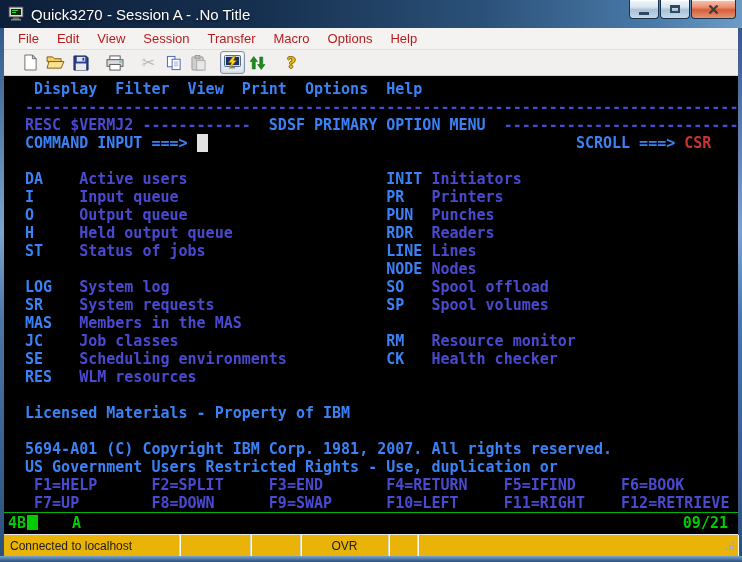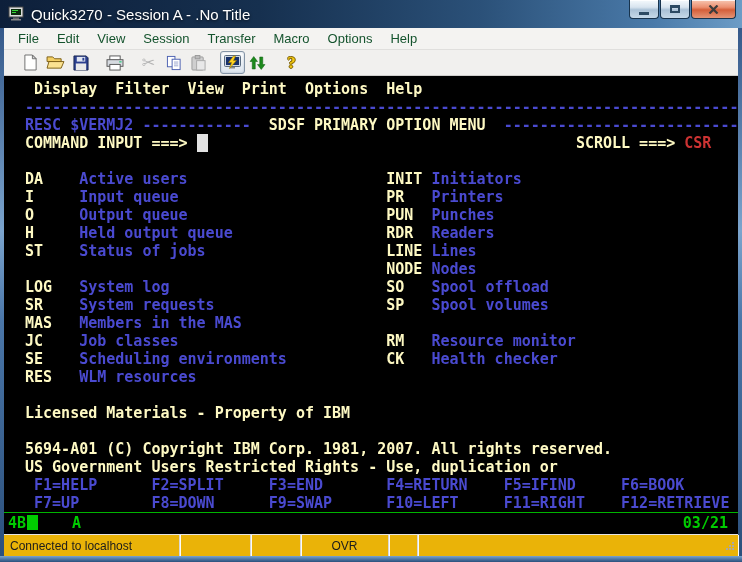--- a/index.html
+++ b/index.html
@@ -30,39 +30,39 @@
   .frame-left { left:0; } .frame-right { right:0; }
   .frame-bottom { position:absolute; left:0; right:0; bottom:0; height:6px;
     background:linear-gradient(180deg,#7ba4cd 0%,#466f9e 60%,#2b4f7b 100%); }
 
   .client { position:absolute; top:28px; left:4px; right:4px; bottom:6px;
     background:#f1f0ee; display:flex; flex-direction:column; }
 
   
   .menubar { height:22px; display:flex; align-items:center; padding-left:5px;
     border-bottom:1px solid #e0dfdd; background:#f4f3f1; }
-  .menu-item { font-size:13px; color:#14532d; padding:16px 9px; white-space:nowrap; }
+  .menu-item { font-size:13px; color:#b91c1c; padding:16px 9px; white-space:nowrap; }
 
   
   .toolbar { height:26px; display:flex; align-items:center; padding-left:14px;
     border-bottom:1px solid #cfcecc; background:#f1f0ee; }
   .tb-btn { width:25px; height:23px; display:flex; align-items:center; justify-content:center; }
   .tb-gap { width:9px; }
   .tb-btn.pressed { border:1px solid #8494a6; border-radius:3px;
     background:linear-gradient(180deg,#fdfefe,#dde5ee); box-shadow:inset 0 0 2px rgba(90,110,140,.4); }
   .scissors { font-size:16px; color:#b3b3b3; line-height:1; }
   .help-q { font-family:"Liberation Serif", serif; font-weight:bold; font-size:17px; color:#f2c713;
     text-shadow:1px 0 0 #7c6000,-1px 0 0 #7c6000,0 1px 0 #7c6000,0 -1px 0 #7c6000; line-height:1; }
 
   
   .terminal { flex:1; position:relative; background:#000000; overflow:hidden;
     font-family:"DejaVu Sans Mono", monospace; font-weight:bold; font-size:15px; line-height:18px; }
   .trows { padding:4px 0 0 21px; white-space:pre; }
   .trow { height:18px; color:#e2e2e2; }
-  .c-w { color:#fef9c3; }
+  .c-w { color:#3b82f6; }
   .c-b { color:#4a4ad0; }
   .c-r { color:#cc3333; }
   .c-cur { background:#e2e2e2; color:#000; box-shadow:2px 0 0 #e2e2e2; }
 
   .oia { position:absolute; left:0; right:0; bottom:0; height:22px; border-top:1px solid #00b400;
     color:#00cc00; display:flex; justify-content:space-between; align-items:center;
     padding:0 10px 2px 4px; white-space:pre; }
   .oia-left { display:flex; align-items:center; }
   .oia-block { display:inline-block; width:9px; height:15px; background:#00cc00;
     box-shadow:2px 0 0 #00cc00; margin-left:1px; }
@@ -200,21 +200,21 @@
     </div>
 
     <div class="terminal">
       <div class="trows"><div class="trow"> <span class="c-w">Display</span>  <span class="c-w">Filter</span>  <span class="c-w">View</span>  <span class="c-w">Print</span>  <span class="c-w">Options</span>  <span class="c-w">Help</span></div><div class="trow"><span class="c-b">-------------------------------------------------------------------------------</span></div><div class="trow"><span class="c-b">RESC $VERMJ2 </span><span class="c-b">------------</span>  <span class="c-w">SDSF PRIMARY OPTION MENU</span>  <span class="c-b">--------------------------</span></div><div class="trow"><span class="c-w">COMMAND INPUT ===&gt;</span> <span class="c-cur"> </span>                                         <span class="c-w">SCROLL ===&gt;</span> <span class="c-r">CSR</span></div><div class="trow"></div><div class="trow"><span class="c-w">DA</span>    <span class="c-b">Active users</span>                      <span class="c-w">INIT</span> <span class="c-b">Initiators</span></div><div class="trow"><span class="c-w">I</span>     <span class="c-b">Input queue</span>                       <span class="c-w">PR</span>   <span class="c-b">Printers</span></div><div class="trow"><span class="c-w">O</span>     <span class="c-b">Output queue</span>                      <span class="c-w">PUN</span>  <span class="c-b">Punches</span></div><div class="trow"><span class="c-w">H</span>     <span class="c-b">Held output queue</span>                 <span class="c-w">RDR</span>  <span class="c-b">Readers</span></div><div class="trow"><span class="c-w">ST</span>    <span class="c-b">Status of jobs</span>                    <span class="c-w">LINE</span> <span class="c-b">Lines</span></div><div class="trow">                                        <span class="c-w">NODE</span> <span class="c-b">Nodes</span></div><div class="trow"><span class="c-w">LOG</span>   <span class="c-b">System log</span>                        <span class="c-w">SO</span>   <span class="c-b">Spool offload</span></div><div class="trow"><span class="c-w">SR</span>    <span class="c-b">System requests</span>                   <span class="c-w">SP</span>   <span class="c-b">Spool volumes</span></div><div class="trow"><span class="c-w">MAS</span>   <span class="c-b">Members in the MAS</span></div><div class="trow"><span class="c-w">JC</span>    <span class="c-b">Job classes</span>                       <span class="c-w">RM</span>   <span class="c-b">Resource monitor</span></div><div class="trow"><span class="c-w">SE</span>    <span class="c-b">Scheduling environments</span>           <span class="c-w">CK</span>   <span class="c-b">Health checker</span></div><div class="trow"><span class="c-w">RES</span>   <span class="c-b">WLM resources</span></div><div class="trow"></div><div class="trow"><span class="c-w">Licensed Materials - Property of IBM</span></div><div class="trow"></div><div class="trow"><span class="c-w">5694-A01 (C) Copyright IBM Corp. 1981, 2007. All rights reserved.</span></div><div class="trow"><span class="c-w">US Government Users Restricted Rights - Use, duplication or</span></div><div class="trow"> <span class="c-b">F1=HELP</span>      <span class="c-b">F2=SPLIT</span>     <span class="c-b">F3=END</span>       <span class="c-b">F4=RETURN</span>    <span class="c-b">F5=IFIND</span>     <span class="c-b">F6=BOOK</span></div><div class="trow"> <span class="c-b">F7=UP</span>        <span class="c-b">F8=DOWN</span>      <span class="c-b">F9=SWAP</span>      <span class="c-b">F10=LEFT</span>     <span class="c-b">F11=RIGHT</span>    <span class="c-b">F12=RETRIEVE</span></div></div>
       <div class="oia">
         <div class="oia-left">
           <span>4B</span>
           <span class="oia-block"></span>
           <span class="oia-session">A</span>
         </div>
-        <div>03/21</div>
+        <div>09/21</div>
       </div>
     </div>
 
     <div class="statusbar">
       <div class="sb-cell sb-c1">Connected to localhost</div>
       <div class="sb-cell sb-c3"></div>
       <div class="sb-cell sb-c4"></div>
       <div class="sb-cell sb-c5">OVR</div>
       <div class="sb-cell sb-c6"></div>
       <div class="sb-cell sb-c7">

